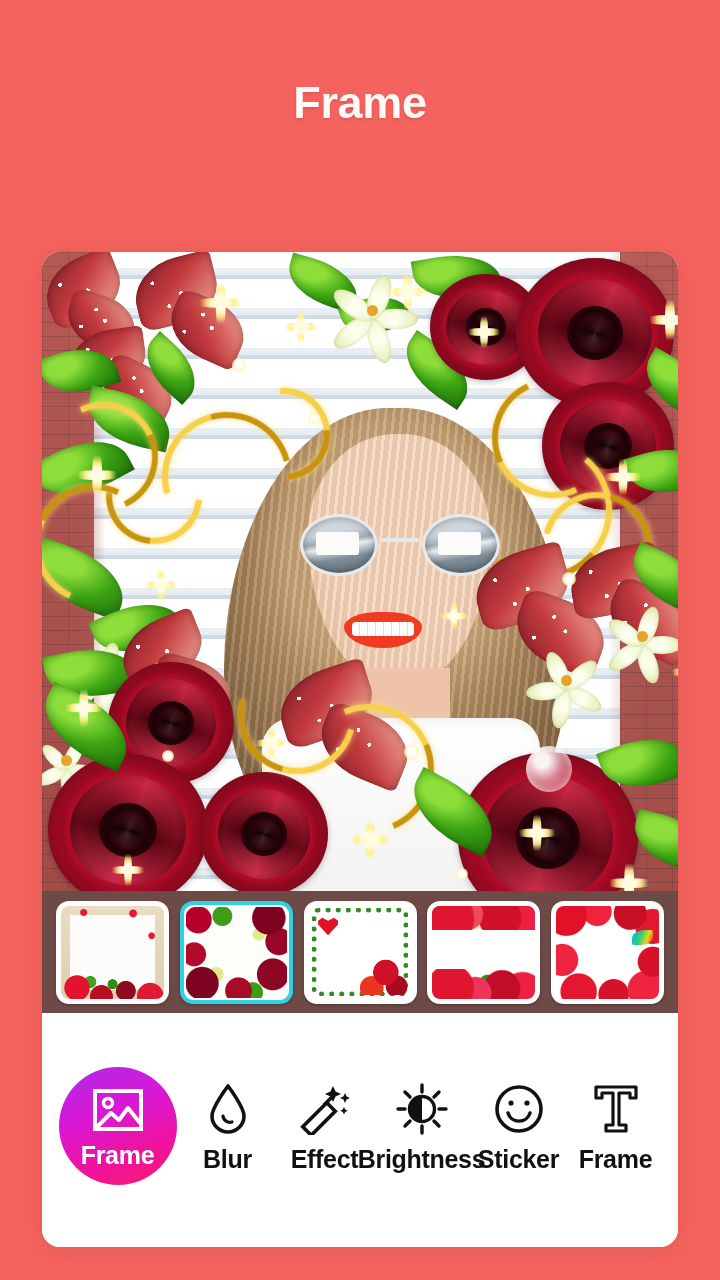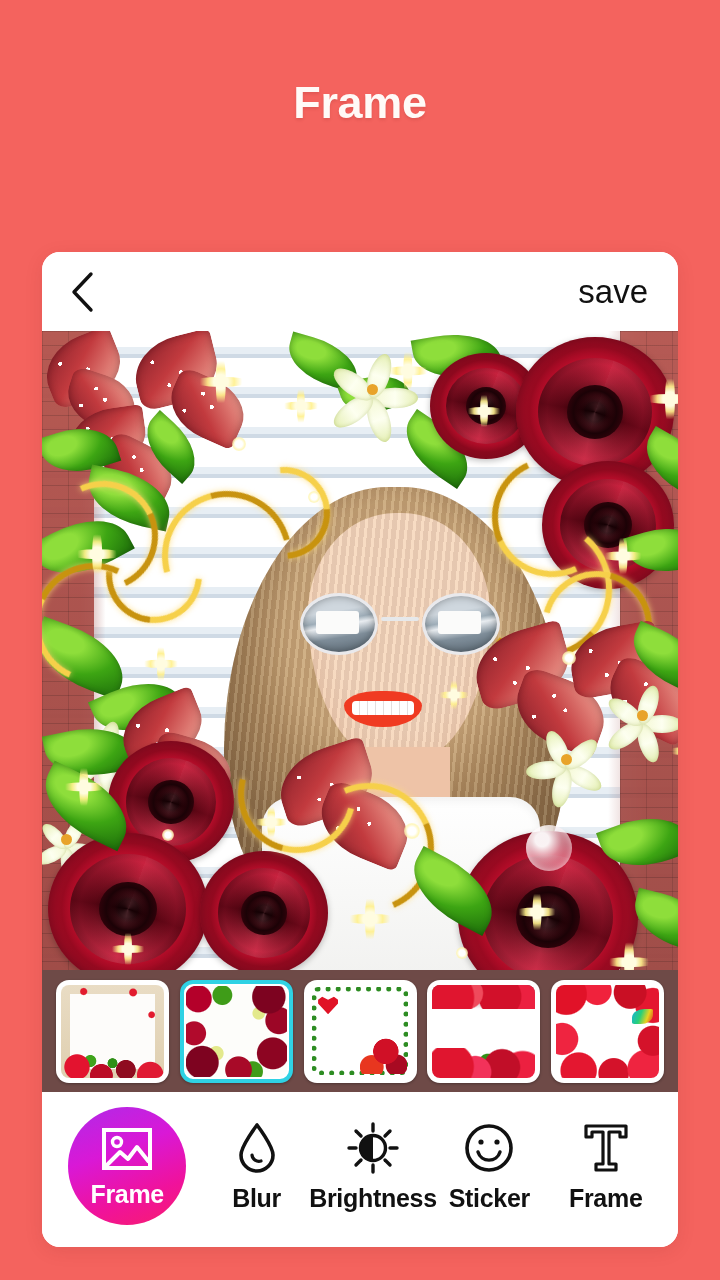--- a/index.html
+++ b/index.html
@@ -341,28 +341,20 @@
 </style>
 </head>
 <body>
 
 <div class="promo-header">
   <div class="promo-title-2">Frame</div>
 </div>
 
 <div class="app-card">
 
-  <div class="topbar">
-    <div class="back-btn">
-      <svg width="26" height="42" viewBox="0 0 26 42">
-        <polyline points="21,3 4,21 21,39" fill="none" stroke="#111" stroke-width="3.4" stroke-linecap="round" stroke-linejoin="round"></polyline>
-      </svg>
-    </div>
-    <div class="save-btn">save</div>
-  </div>
 
   <div class="canvas-wrap">
 
     <div class="photo">
       <div class="brick-l"></div>
       <div class="brick-r"></div>
       <div class="woman">
         <div class="hair-back"></div>
         <div class="face"></div>
         <div class="hair-strands"></div>
@@ -573,20 +565,32 @@
     <div class="tool">
       <div class="ic">
         <svg width="40" height="52" viewBox="0 0 40 52">
           <path d="M20 3 C20 3 4 24 4 33 a16 16 0 0 0 32 0 C36 24 20 3 20 3 Z" fill="none" stroke="#111" stroke-width="3.6" stroke-linejoin="round"></path>
           <path d="M15 33 a7 7 0 0 0 9 6" fill="none" stroke="#111" stroke-width="3.2" stroke-linecap="round"></path>
         </svg>
       </div>
       <div class="lbl">Blur</div>
     </div>
 
+    <div class="tool">
+      <div class="ic">
+        <svg width="50" height="52" viewBox="0 0 50 52">
+          <rect x="2" y="30" width="34" height="12" transform="rotate(-45 19 36)" fill="none" stroke="#111" stroke-width="3.6"></rect>
+          <path d="M24 22 L32 14" stroke="#111" stroke-width="3.6"></path>
+          <path d="M33 3 l2.6 5.4 5.4 2.6 -5.4 2.6 -2.6 5.4 -2.6 -5.4 -5.4 -2.6 5.4 -2.6 Z" fill="#111"></path>
+          <path d="M45 10 l1.6 3.4 3.4 1.6 -3.4 1.6 -1.6 3.4 -1.6 -3.4 -3.4 -1.6 3.4 -1.6 Z" fill="#111"></path>
+          <path d="M44 24 l1.2 2.6 2.6 1.2 -2.6 1.2 -1.2 2.6 -1.2 -2.6 -2.6 -1.2 2.6 -1.2 Z" fill="#111"></path>
+        </svg>
+      </div>
+      <div class="lbl">Effect</div>
+    </div>
 
     <div class="tool">
       <div class="ic">
         <svg width="52" height="52" viewBox="0 0 52 52">
           <g stroke="#111" stroke-width="3.4" stroke-linecap="round">
             <line x1="26" y1="2" x2="26" y2="9"></line>
             <line x1="26" y1="43" x2="26" y2="50"></line>
             <line x1="2" y1="26" x2="9" y2="26"></line>
             <line x1="43" y1="26" x2="50" y2="26"></line>
             <line x1="9" y1="9" x2="14" y2="14"></line>

